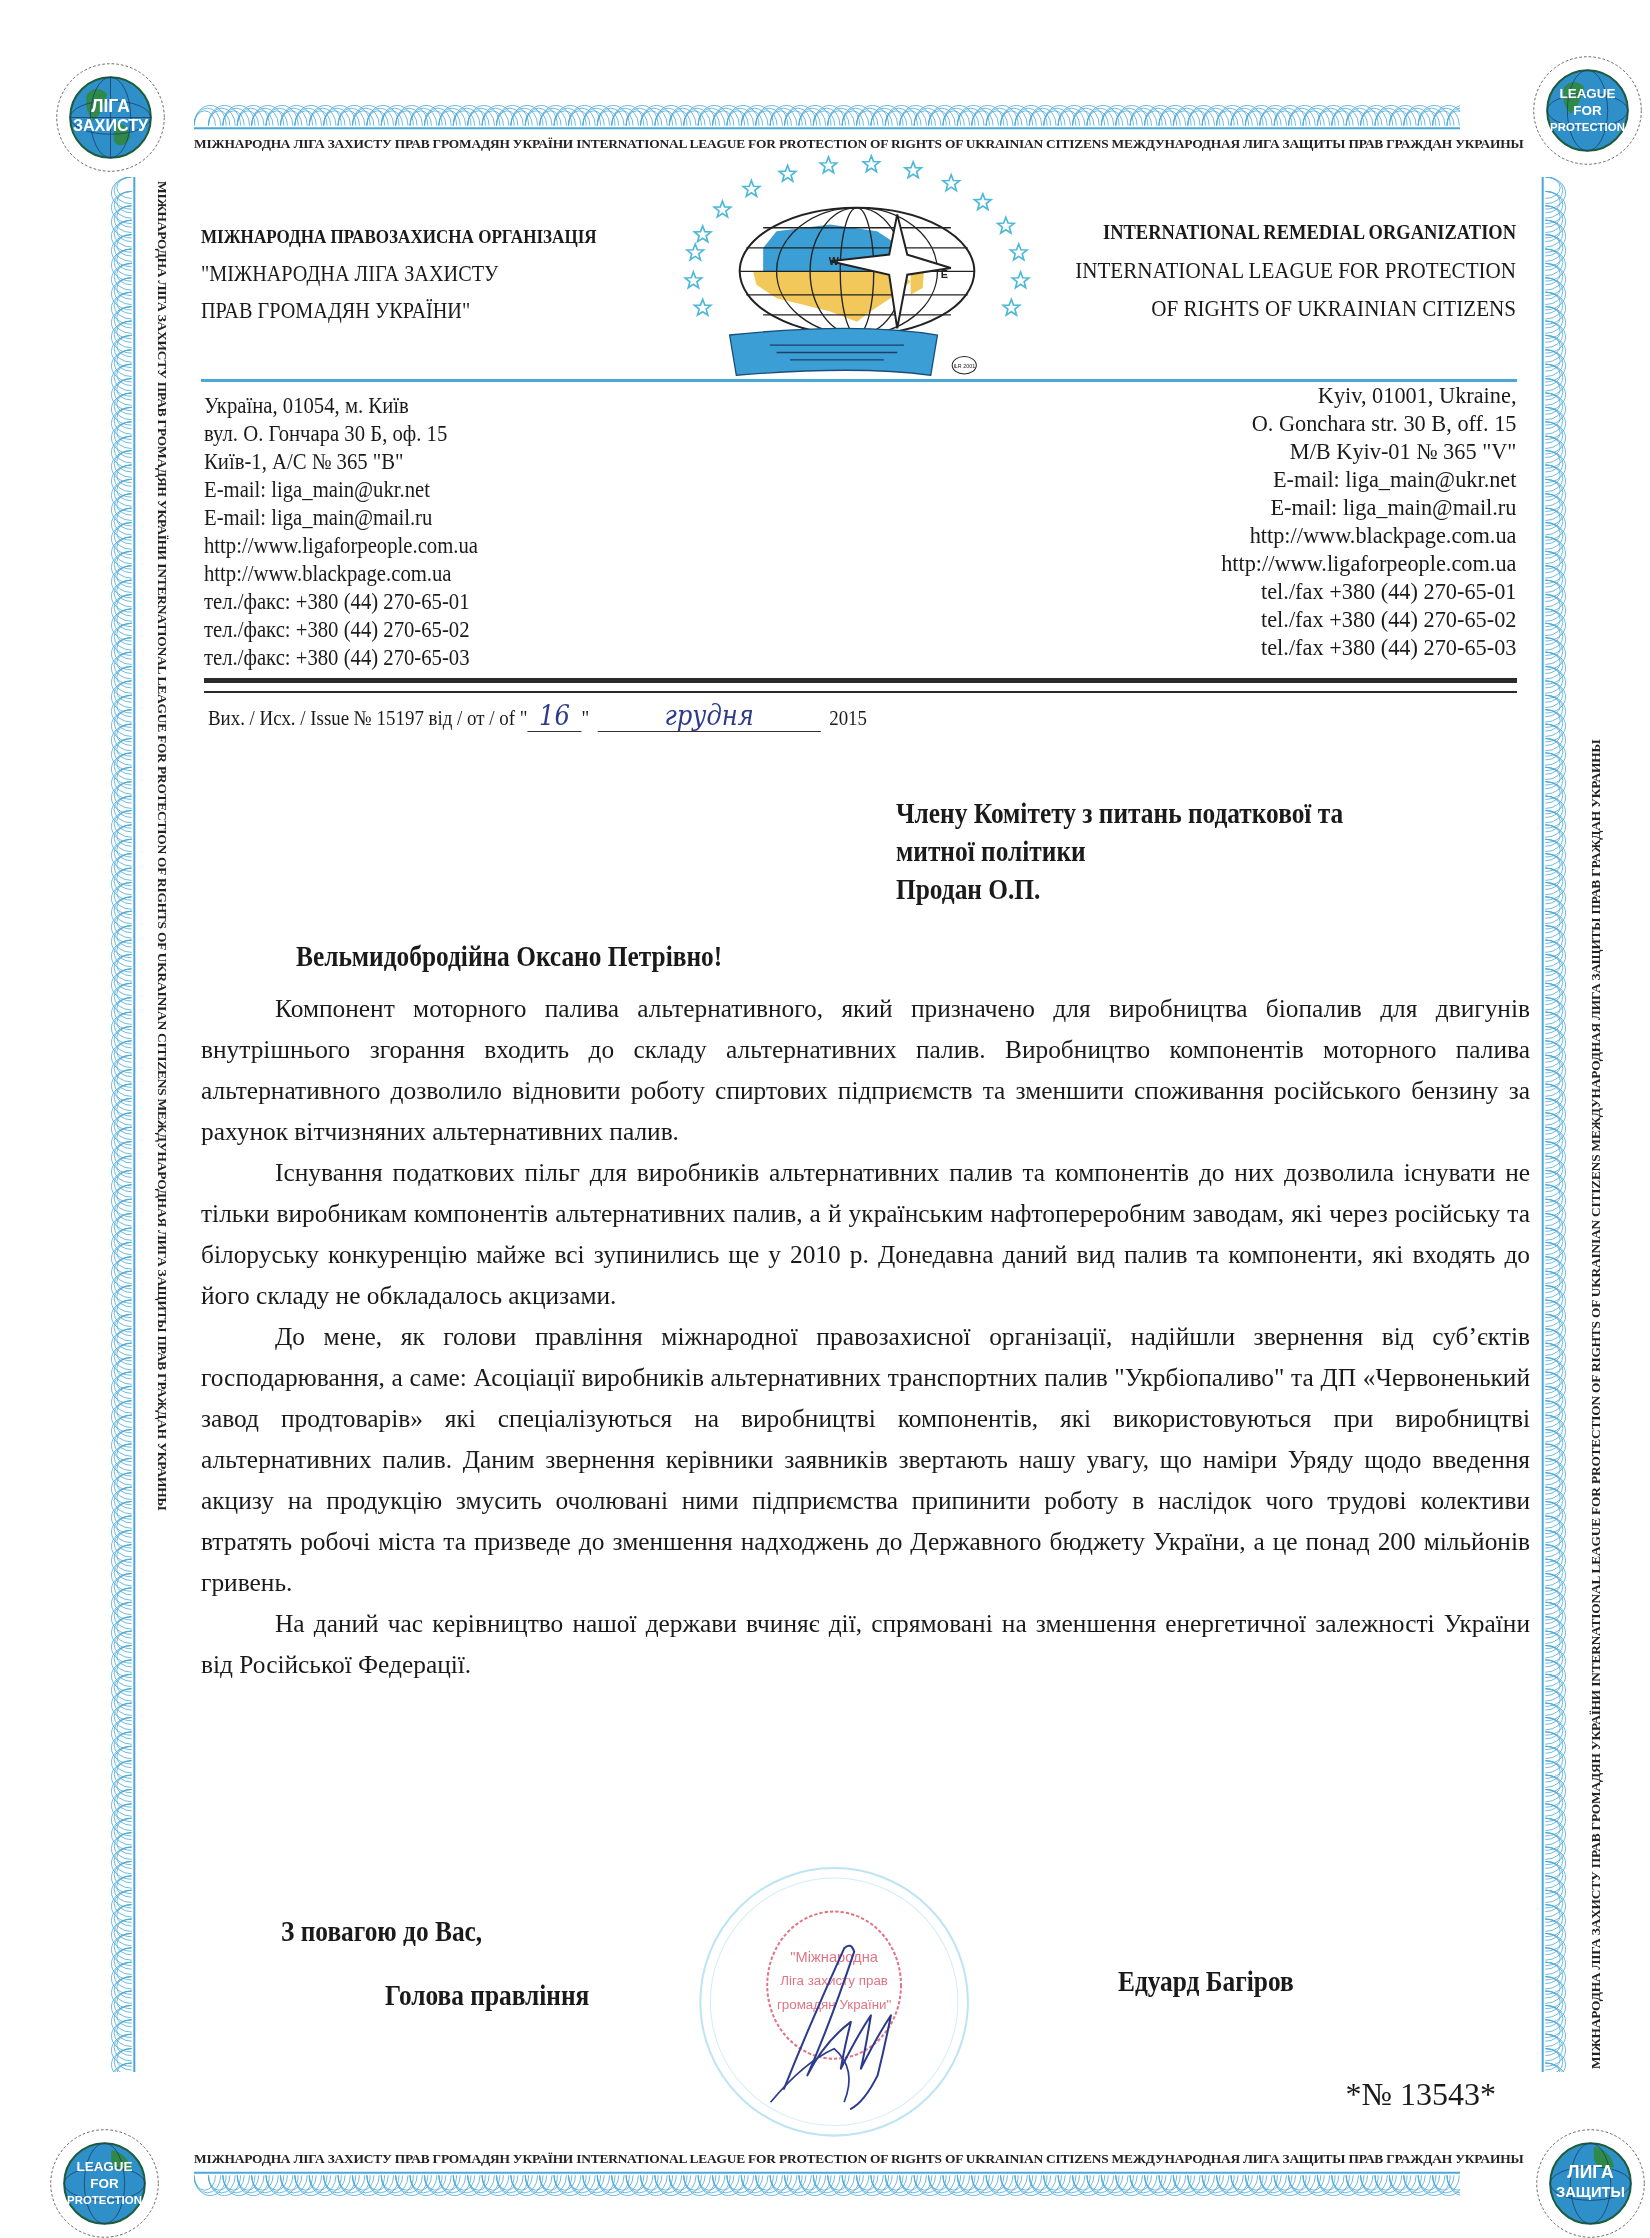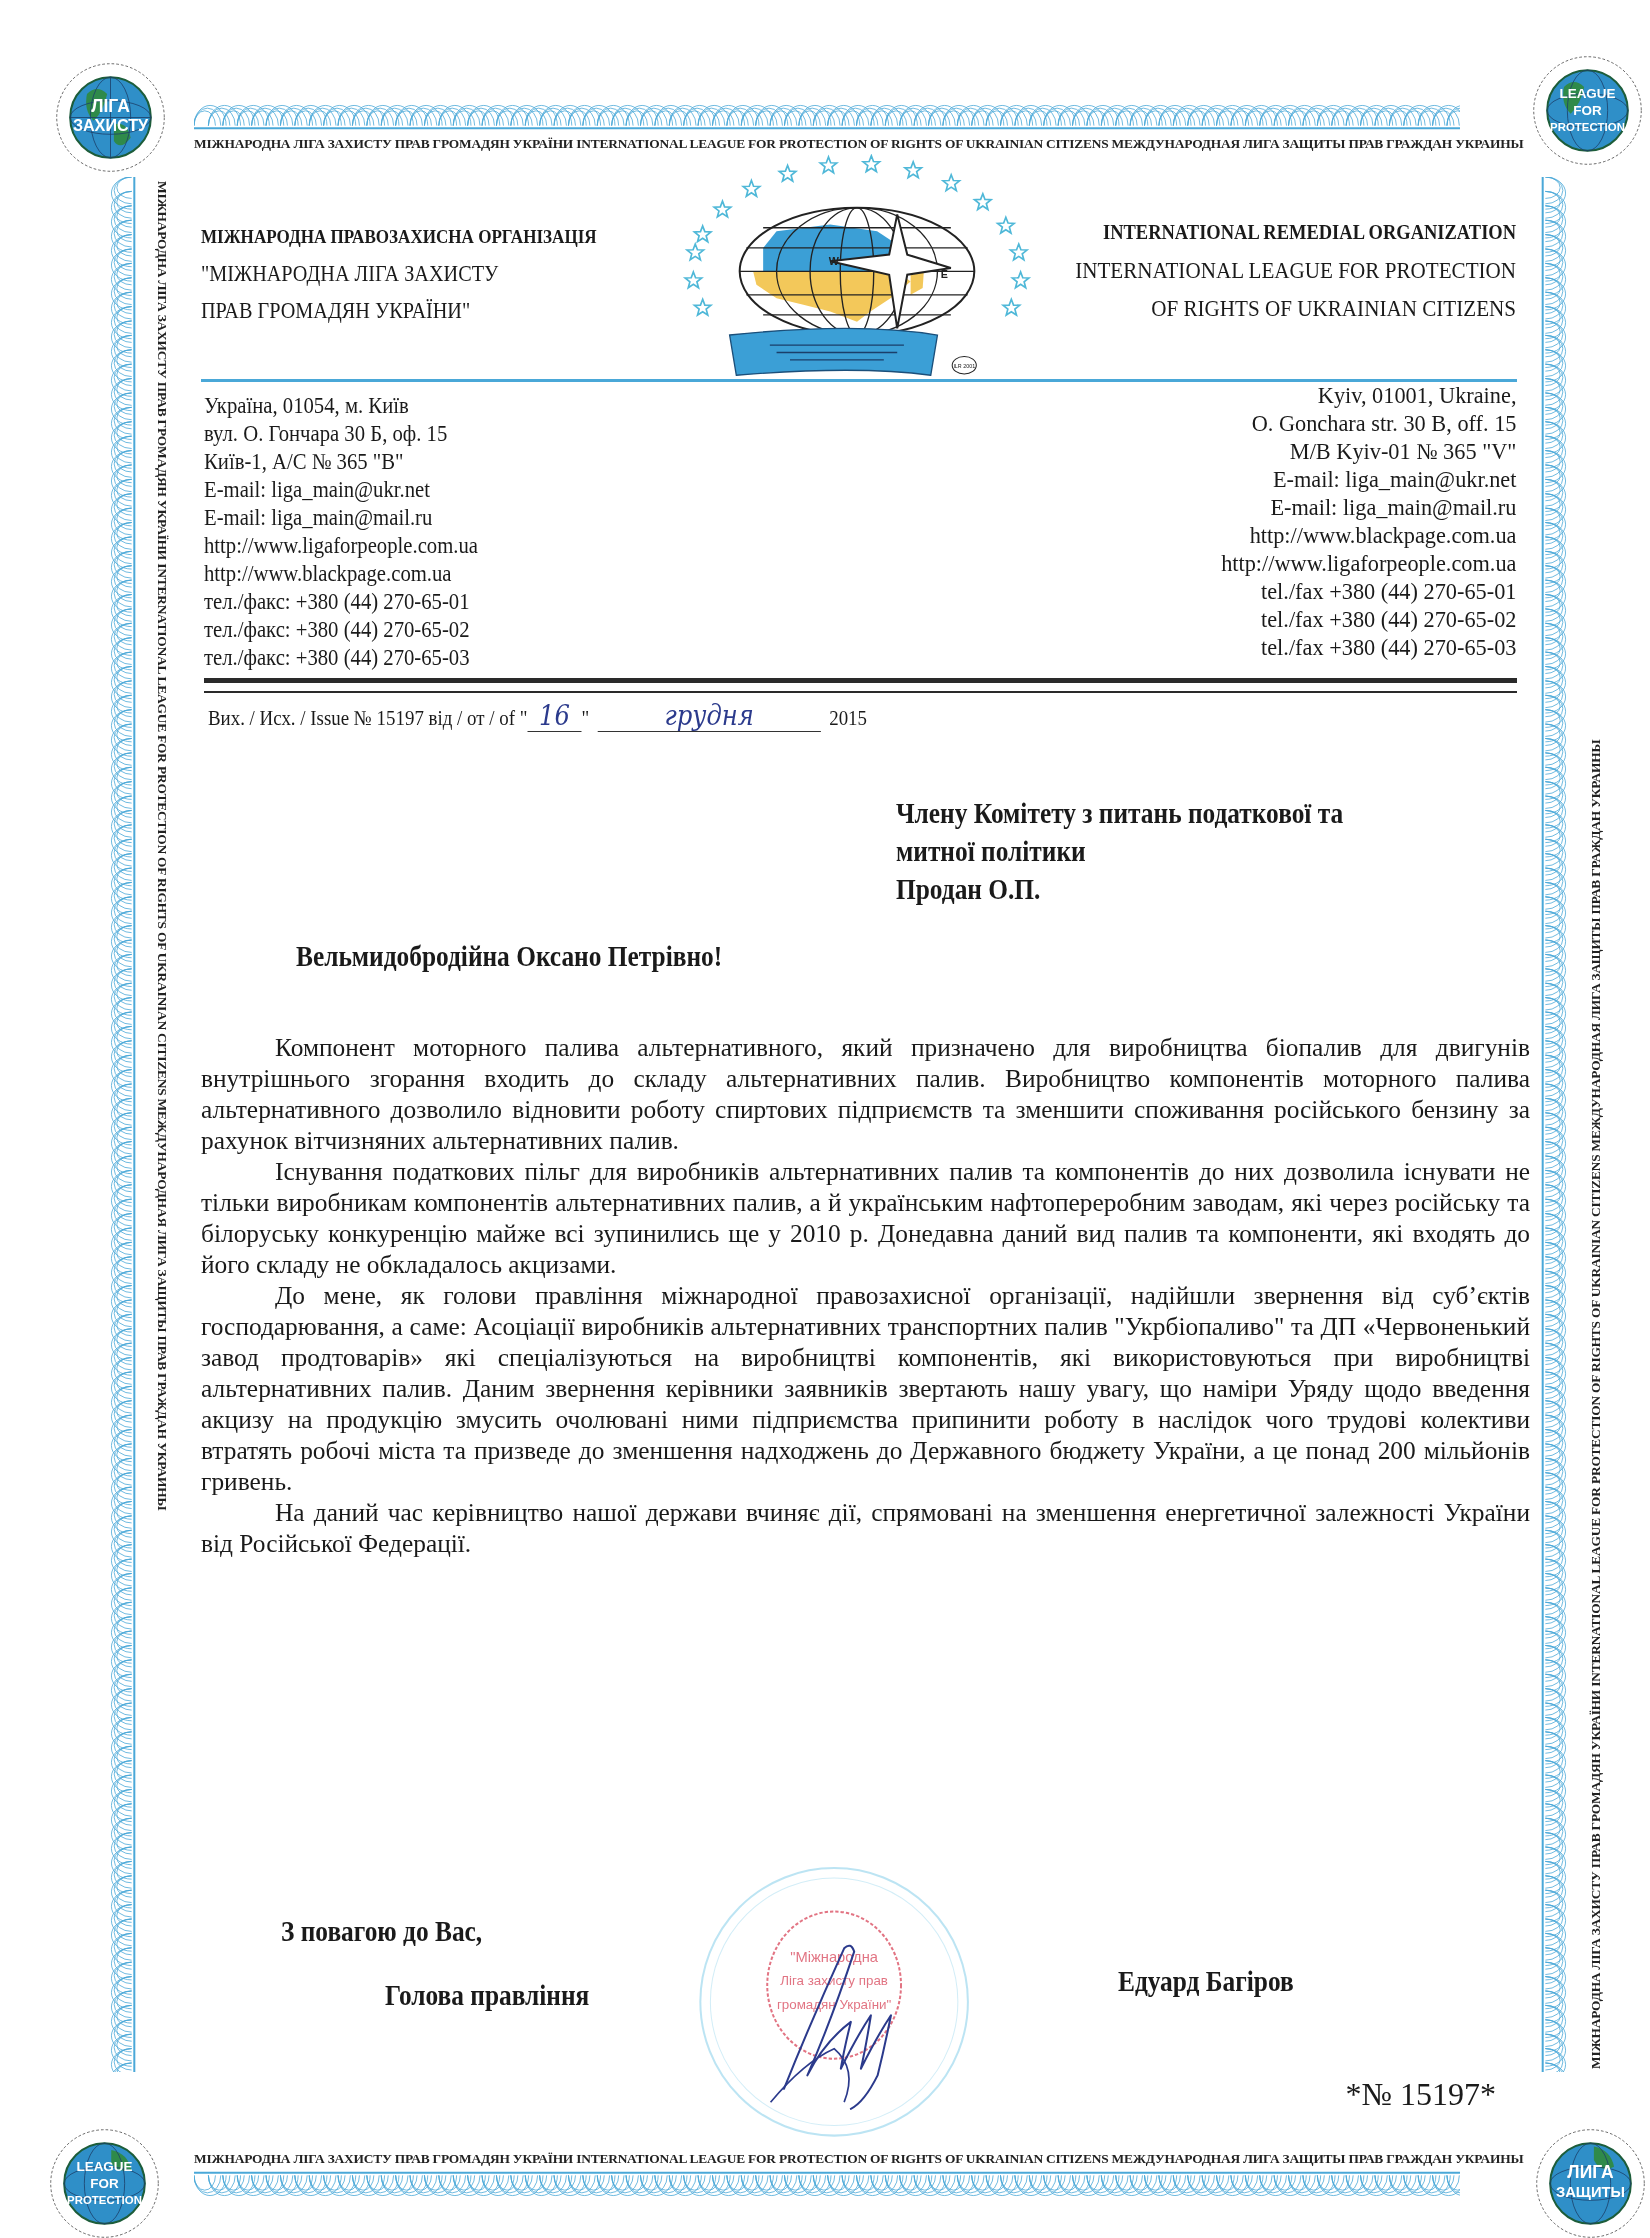--- a/index.html
+++ b/index.html
@@ -58,22 +58,22 @@
   .issue .year { margin-left: 9.4px; }
 
   
   .recipient { position: absolute; left: 896px; top: 794px; font-weight: bold; font-size: 29.5px;
                line-height: 38px; transform: scaleX(0.86); transform-origin: 0 0; }
 
   .salutation { position: absolute; left: 296px; top: 940px; font-weight: bold; font-size: 29.5px;
                 transform: scaleX(0.86); transform-origin: 0 0; white-space: nowrap; }
 
   
-  .body { position: absolute; left: 201px; top: 1032px; width: 1329px; font-size: 25.4px;
-          line-height: 31px; text-align: justify; }
+  .body { position: absolute; left: 201px; top: 988px; width: 1329px; font-size: 25.4px;
+          line-height: 41px; text-align: justify; }
   .body p { margin: 0 0 0 0; text-indent: 74px; }
 
   
   .closing { position: absolute; left: 281px; top: 1915px; font-weight: bold; font-size: 29.5px;
              transform: scaleX(0.86); transform-origin: 0 0; white-space: nowrap; }
   .position { position: absolute; left: 385px; top: 1979px; font-weight: bold; font-size: 29.5px;
               transform: scaleX(0.86); transform-origin: 0 0; white-space: nowrap; }
   .signer { position: absolute; left: 1118px; top: 1965px; font-weight: bold; font-size: 29.5px;
             transform: scaleX(0.86); transform-origin: 0 0; white-space: nowrap; }
   .stamp { position: absolute; left: 690px; top: 1848px; width: 315px; height: 301px; }
@@ -1587,14 +1587,14 @@
   <text x="215" y="205" text-anchor="middle" font-family="Liberation Sans, sans-serif" font-size="20" fill="#d8465a" opacity="0.75">Ліга захисту прав</text>
   <text x="215" y="240" text-anchor="middle" font-family="Liberation Sans, sans-serif" font-size="20" fill="#d8465a" opacity="0.75">громадян України"</text>
   <path d="M140 360 Q180 260 230 150 Q240 140 245 155 Q210 260 175 340 Q200 290 240 260 Q230 300 225 330 Q250 280 270 250 Q262 300 255 330 Q280 280 300 250 Q290 300 280 340 Q260 380 240 390" fill="none" stroke="#2b3a8c" stroke-width="3" stroke-linecap="round" stroke-linejoin="round"></path>
   <path d="M120 380 Q170 320 215 300 Q250 330 230 380" fill="none" stroke="#2b3a8c" stroke-width="2.5"></path>
 </svg>
 
 <div class="closing">З повагою до Вас,</div>
 <div class="position">Голова правління</div>
 <div class="signer">Едуард Багіров</div>
 
-<div class="doc-number">*№ 15197*</div>
+<div class="doc-number">*№ 13543*</div>
 
 
 </body></html>

